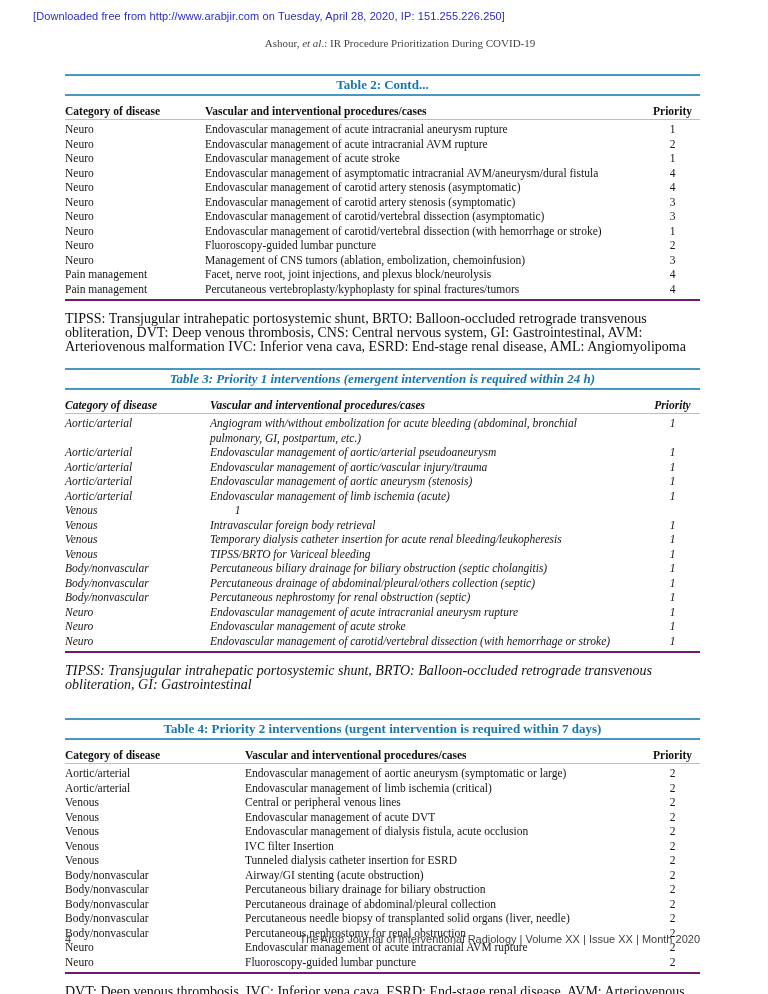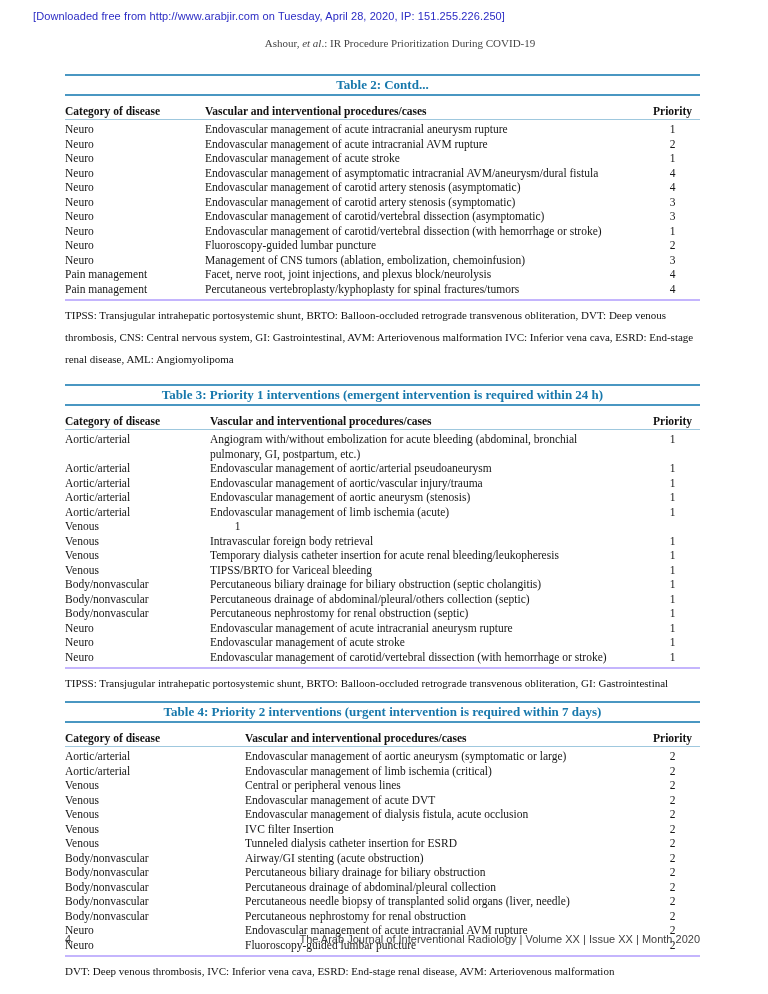--- a/index.html
+++ b/index.html
@@ -32,56 +32,56 @@
     color: #454545;
   }
   .content {
     position: absolute;
     top: 74px;
     left: 65px;
     width: 635px;
   }
   .tbl { width: 635px; }
   .tbl-m1 { margin-bottom: 14px; }
-  .tbl-m2 { margin-bottom: 7px; }
+  .tbl-m2 { margin-bottom: 26px; font-style: italic; }
   .tbl-title {
     border-top: 2px solid #4a97c2;
     border-bottom: 2px solid #4a97c2;
     text-align: center;
     font-weight: bold;
     font-size: 13px;
     line-height: 14px;
     padding: 2px 0 2px;
     color: #1878ac;
   }
   .tbl-head {
     display: flex;
     font-weight: bold;
     font-size: 11.5px;
     line-height: 13px;
     padding: 9px 0 1px;
     border-bottom: 1px solid #9fc8de;
     color: #111111;
   }
   .tbl-body {
-    border-bottom: 2px solid #c4b5fd;
+    border-bottom: 2px solid #701a75;
     padding: 2px 0 3px;
   }
   .tbl-row {
     display: flex;
     font-size: 11.5px;
     line-height: 14.5px;
   }
   .c1 { flex: 0 0 auto; }
   .c2 { flex: 1 1 auto; padding-right: 6px; white-space: pre-line; }
   .c3 { flex: 0 0 55px; text-align: center; }
   .tbl-foot {
-    font-size: 11px;
-    line-height: 22px;
-    padding-top: 3px;
+    font-size: 14px;
+    line-height: 14px;
+    padding-top: 11px;
     color: #111111;
   }
   .page-footer {
     position: absolute;
     top: 933px;
     left: 65px;
     width: 635px;
     display: flex;
     justify-content: space-between;
     font-family: "Liberation Sans", sans-serif;

